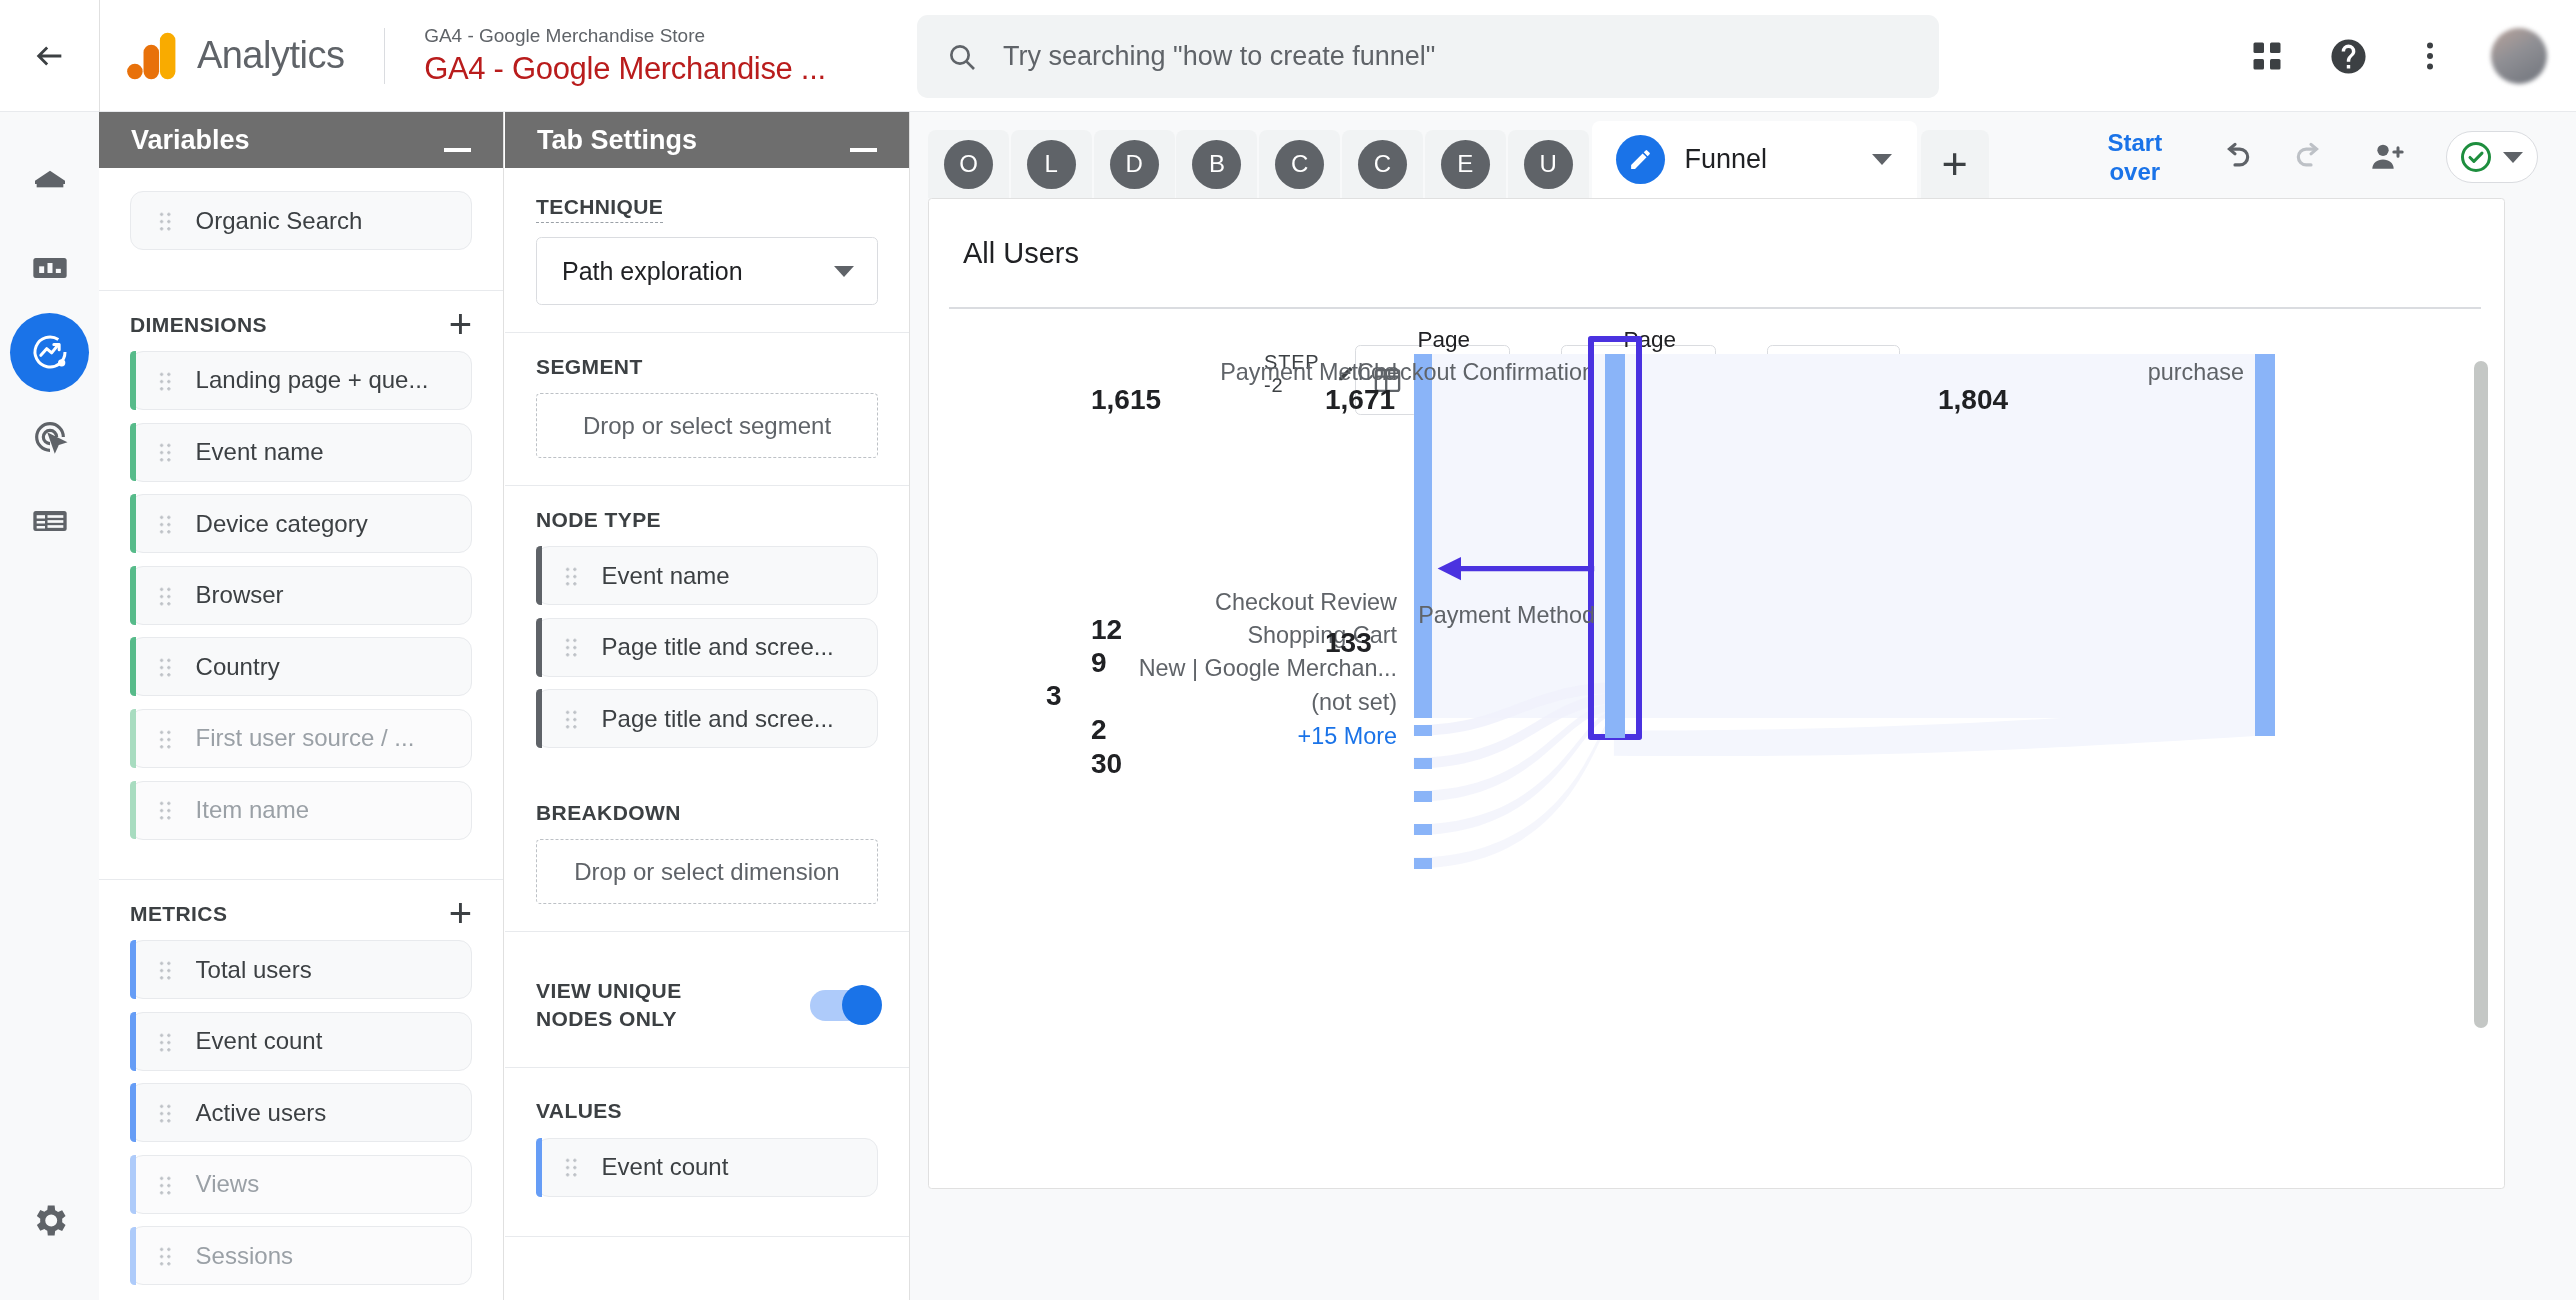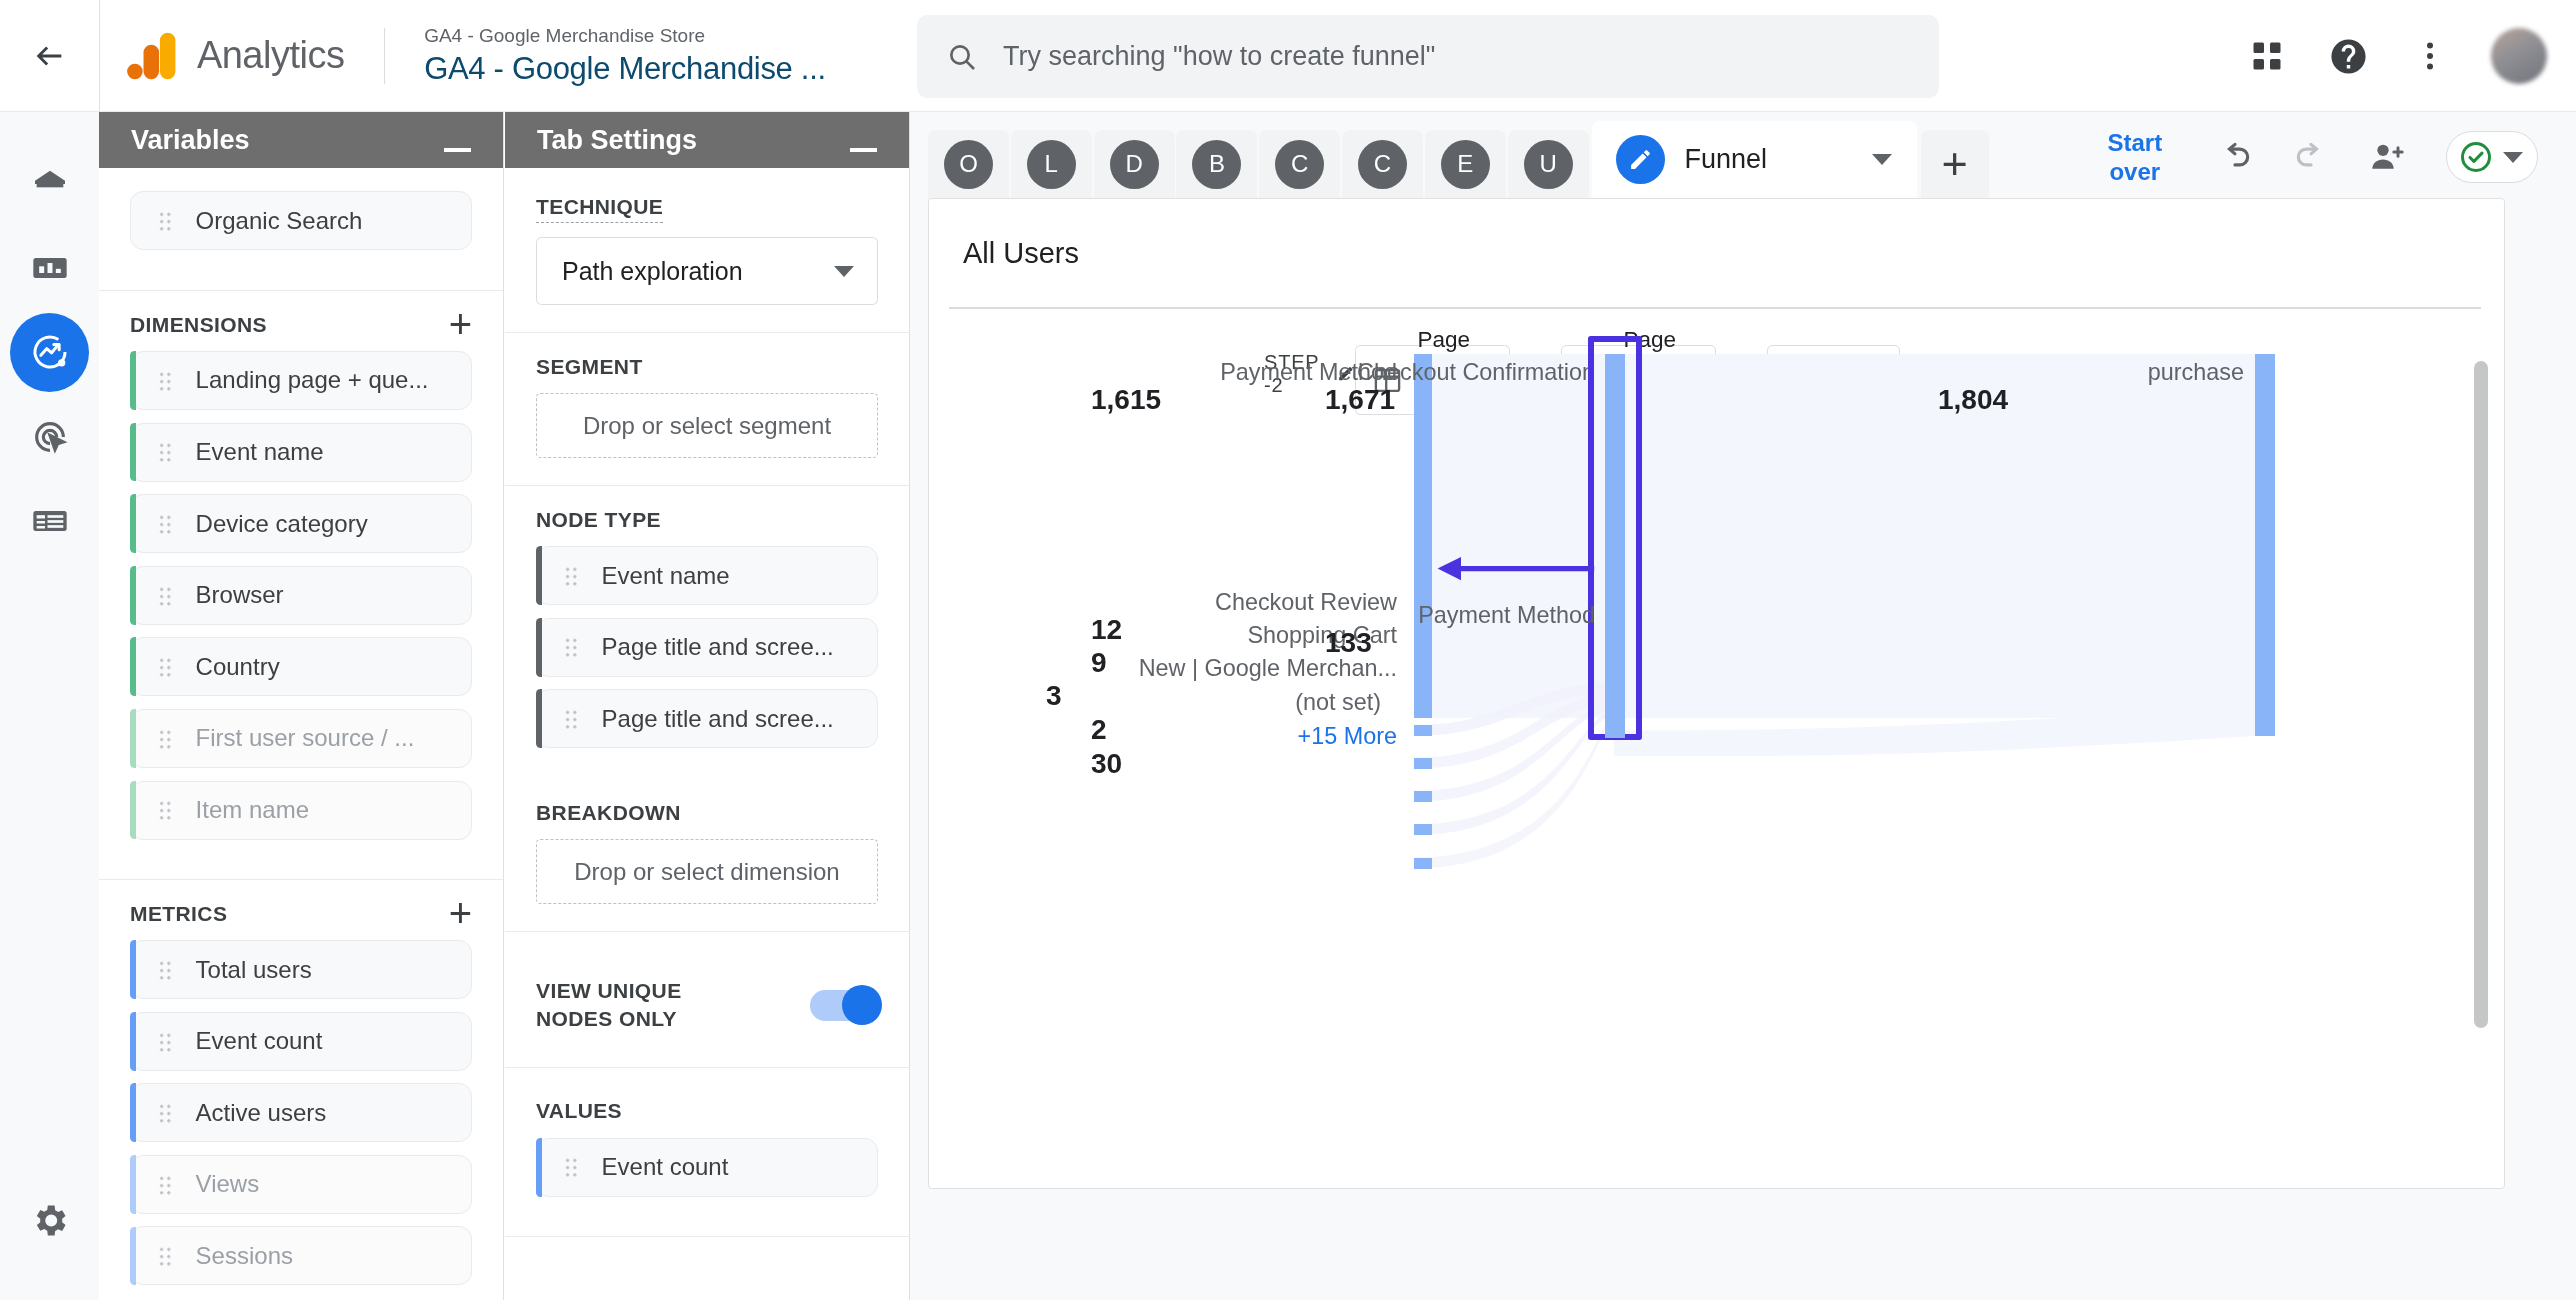--- a/index.html
+++ b/index.html
@@ -34,21 +34,21 @@
   .brand-name {
     font-size: 38px; color: #5f6368; font-weight: 400;
     letter-spacing: -0.5px;
   }
   .brand-sep {
     width: 0.9px; height: 56px; background: #dadce0; margin: 0 23.4px;
   }
   .acct-block { display: flex; flex-direction: column; justify-content: center; }
   .acct-small { font-size: 19px; color: #5f6368; line-height: 25px; }
   .acct-big {
-    font-size: 31px; color: #0c4a6e; font-weight: 400;
+    font-size: 31px; color: #b91c1c; font-weight: 400;
     line-height: 41px; letter-spacing: -0.3px;
   }
   .search-wrap {
     position: absolute; left: 917px; top: 15.3px;
     width: 1022px; height: 83px;
     background: #f1f3f4; border-radius: 10.8px;
     display: flex; align-items: center; padding: 0 29px;
   }
   .search-icon { color: #5f6368; margin-right: 25px; flex: none; }
   .search-input {
@@ -700,21 +700,21 @@
       <div class="bar" style="left:485px; top:526px; width:18px; height:10.8px;"></div>
 
       <div class="node-label" style="left:162px; top:422px; width:306px;">Shopping Cart</div>
       <div class="node-value" style="left:162px; top:449px; width:306px;">9</div>
       <div class="bar" style="left:485px; top:559px; width:18px; height:10.8px;"></div>
 
       <div class="node-label" style="left:117px; top:455px; width:351px;">New | Google Merchan...</div>
       <div class="node-value" style="left:117px; top:482px; width:351px;">3</div>
       <div class="bar" style="left:485px; top:592px; width:18px; height:10.8px;"></div>
 
-      <div class="node-label" style="left:146px; top:489px; width:306px;">(not set)</div>
+      <div class="node-label" style="left:162px; top:489px; width:306px;">(not set)</div>
       <div class="node-value" style="left:162px; top:516px; width:306px;">2</div>
       <div class="bar" style="left:485px; top:625px; width:18px; height:10.8px;"></div>
 
       <div class="node-label more" style="left:162px; top:523px; width:306px;">+15 More</div>
       <div class="node-value" style="left:162px; top:550px; width:306px;">30</div>
       <div class="bar" style="left:485px; top:659px; width:18px; height:10.8px;"></div>
 
       <div class="node-label" style="left:396px; top:159px; width:270px;">Checkout Confirmation</div>
       <div class="node-value" style="left:396px; top:186px; width:270px;">1,671</div>
       <div class="bar" style="left:676px; top:155px; width:20px; height:364px;"></div>

